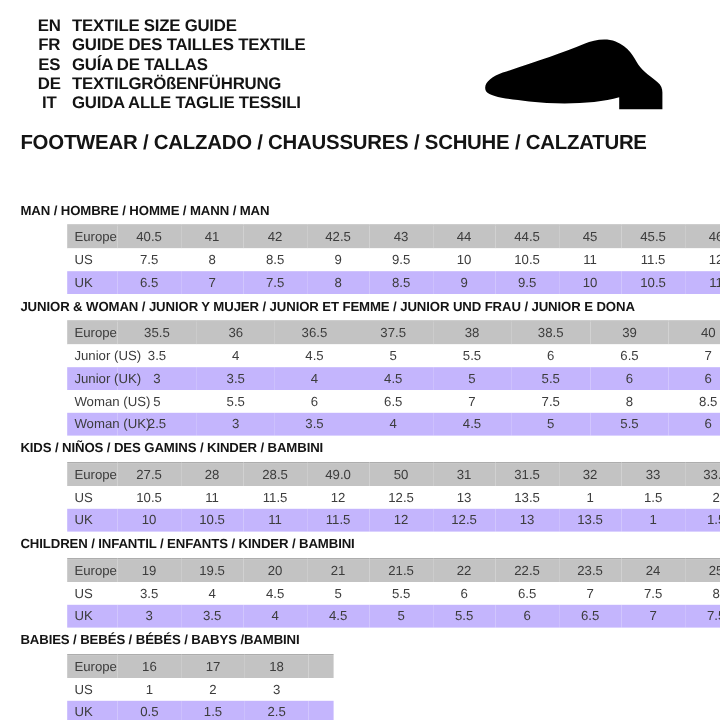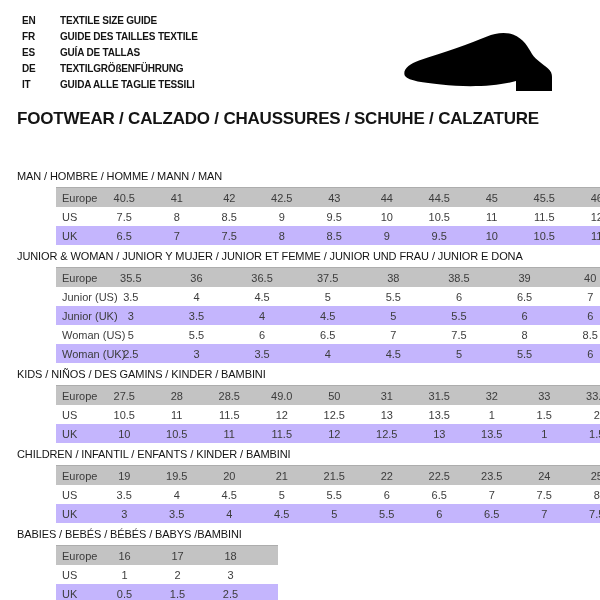--- a/index.html
+++ b/index.html
@@ -2,31 +2,31 @@
 <html><head>
 <meta charset="utf-8">
 <style>
   html, body { margin:0; padding:0; background:#ffffff; }
   .page {
     position:relative; width:600px; height:600px; background:#ffffff;
     font-family:"Liberation Sans", sans-serif; overflow:hidden;
   }
   
   .lang-block { position:absolute; top:13px; left:22px; }
-  .lang-row { display:flex; font-weight:bold; font-size:10px; line-height:16px; color:#141414; letter-spacing:-0.2px; }
+  .lang-row { display:flex; font-weight:bold; font-size:14px; line-height:16px; color:#141414; letter-spacing:-0.2px;text-align:center; }
   .lang-code { width:38px; flex:0 0 38px; }
   
   .shoe { position:absolute; top:31px; left:397px; width:176px; height:64px; }
   .shoe svg { display:block; width:100%; height:100%; }
   
   .category-line { position:absolute; top:109px; left:17px; font-weight:bold; font-size:17px; color:#141414; letter-spacing:-0.2px; }
   
   .tables { position:absolute; top:170px; left:16px; width:567px; }
   .size-section + .size-section { margin-top:5px; }
-  .section-title { font-weight:normal; font-size:11px; line-height:13px; color:#141414; margin:0 0 4px 1px; letter-spacing:-0.1px; }
+  .section-title { font-weight:bold; font-size:11px; line-height:13px; color:#141414; margin:0 0 4px 1px; letter-spacing:-0.1px; }
   .size-table { width:567px; border-collapse:collapse; table-layout:fixed; font-size:11px; color:#3c3c3c;margin-left:40px; }
   .size-table.narrow { width:222px; }
   col.label-col { width:42px; }
   col.filler-col { width:21px; }
   .size-table td { height:19px; padding:0; text-align:center; vertical-align:middle; overflow:visible; }
   .size-table td.label { text-align:left; padding-left:6px; white-space:nowrap; }
   tr.header-row { background:#c3c3c3; border-top:1px solid #adadad; }
   tr.alt { background:#c4b5fd; }
   tr.plain { background:#ffffff; }
 </style>

